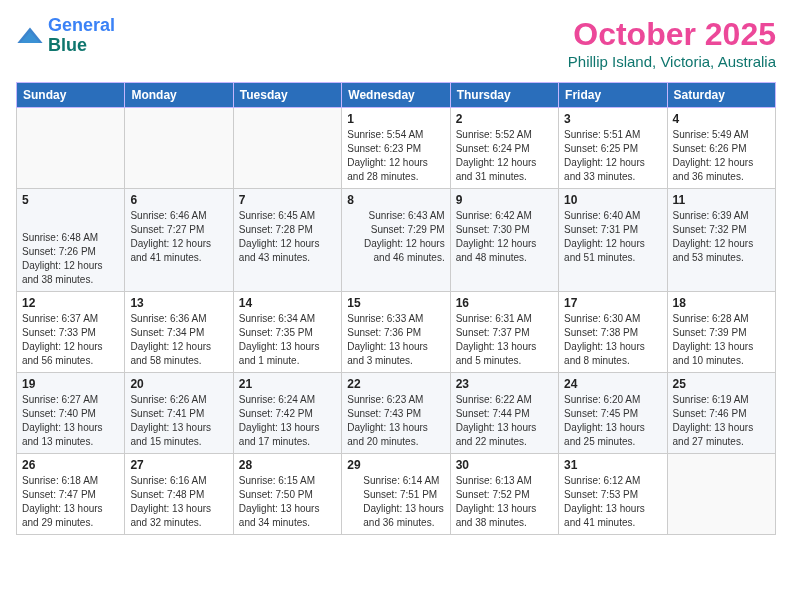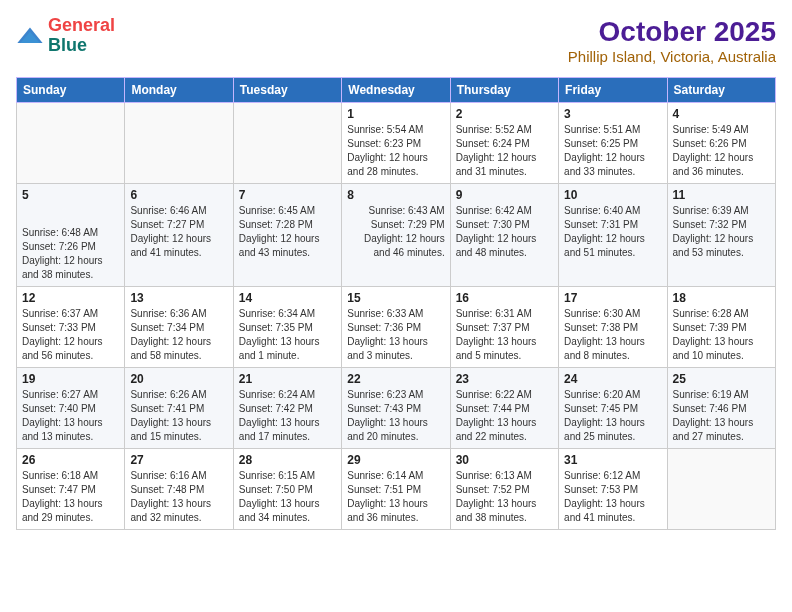--- a/index.html
+++ b/index.html
@@ -19,37 +19,37 @@
     .logo {
       display: flex;
       align-items: center;
       gap: 4px;
     }
     .logo-text {
       font-size: 18px;
       font-weight: bold;
       line-height: 1.1;
     }
-    .logo-general { color: #ef4444; }
+    .logo-general { color: #3b82f6; }
     .logo-blue { color: #0f766e; }
     .logo-icon {
       width: 28px;
       height: 28px;
     }
     .title-block {
       text-align: right;
     }
     .month-title {
-      font-size: 28px;
+      font-size: 32px;
       font-weight: bold;
-      color: #4c1d95;
+      color: #ec4899;
     }
     .location-title {
       font-size: 15px;
-      color: #a16207;
+      color: #0f766e;
     }
     .calendar {
       width: 100%;
       border-collapse: collapse;
       border: 1px solid #ccc;
     }
     .calendar th {
       background: #2a6ebb;
       color: #fff;
       font-size: 12px;
@@ -320,21 +320,21 @@
         </td>
         <td>
           <div class="day-num">28</div>
           <div class="day-info" style="white-space: pre-line;">Sunrise: 6:15 AM
 Sunset: 7:50 PM
 Daylight: 13 hours
 and 34 minutes.</div>
         </td>
         <td>
           <div class="day-num">29</div>
-          <div class="day-info" style="white-space: pre-line;">Sunrise: 6:14 AM
+          <div class="day-info" style="white-space: pre-line; margin-left: 16px;">Sunrise: 6:14 AM
 Sunset: 7:51 PM
 Daylight: 13 hours
 and 36 minutes.</div>
         </td>
         <td>
           <div class="day-num">30</div>
           <div class="day-info" style="white-space: pre-line;">Sunrise: 6:13 AM
 Sunset: 7:52 PM
 Daylight: 13 hours
 and 38 minutes.</div>

